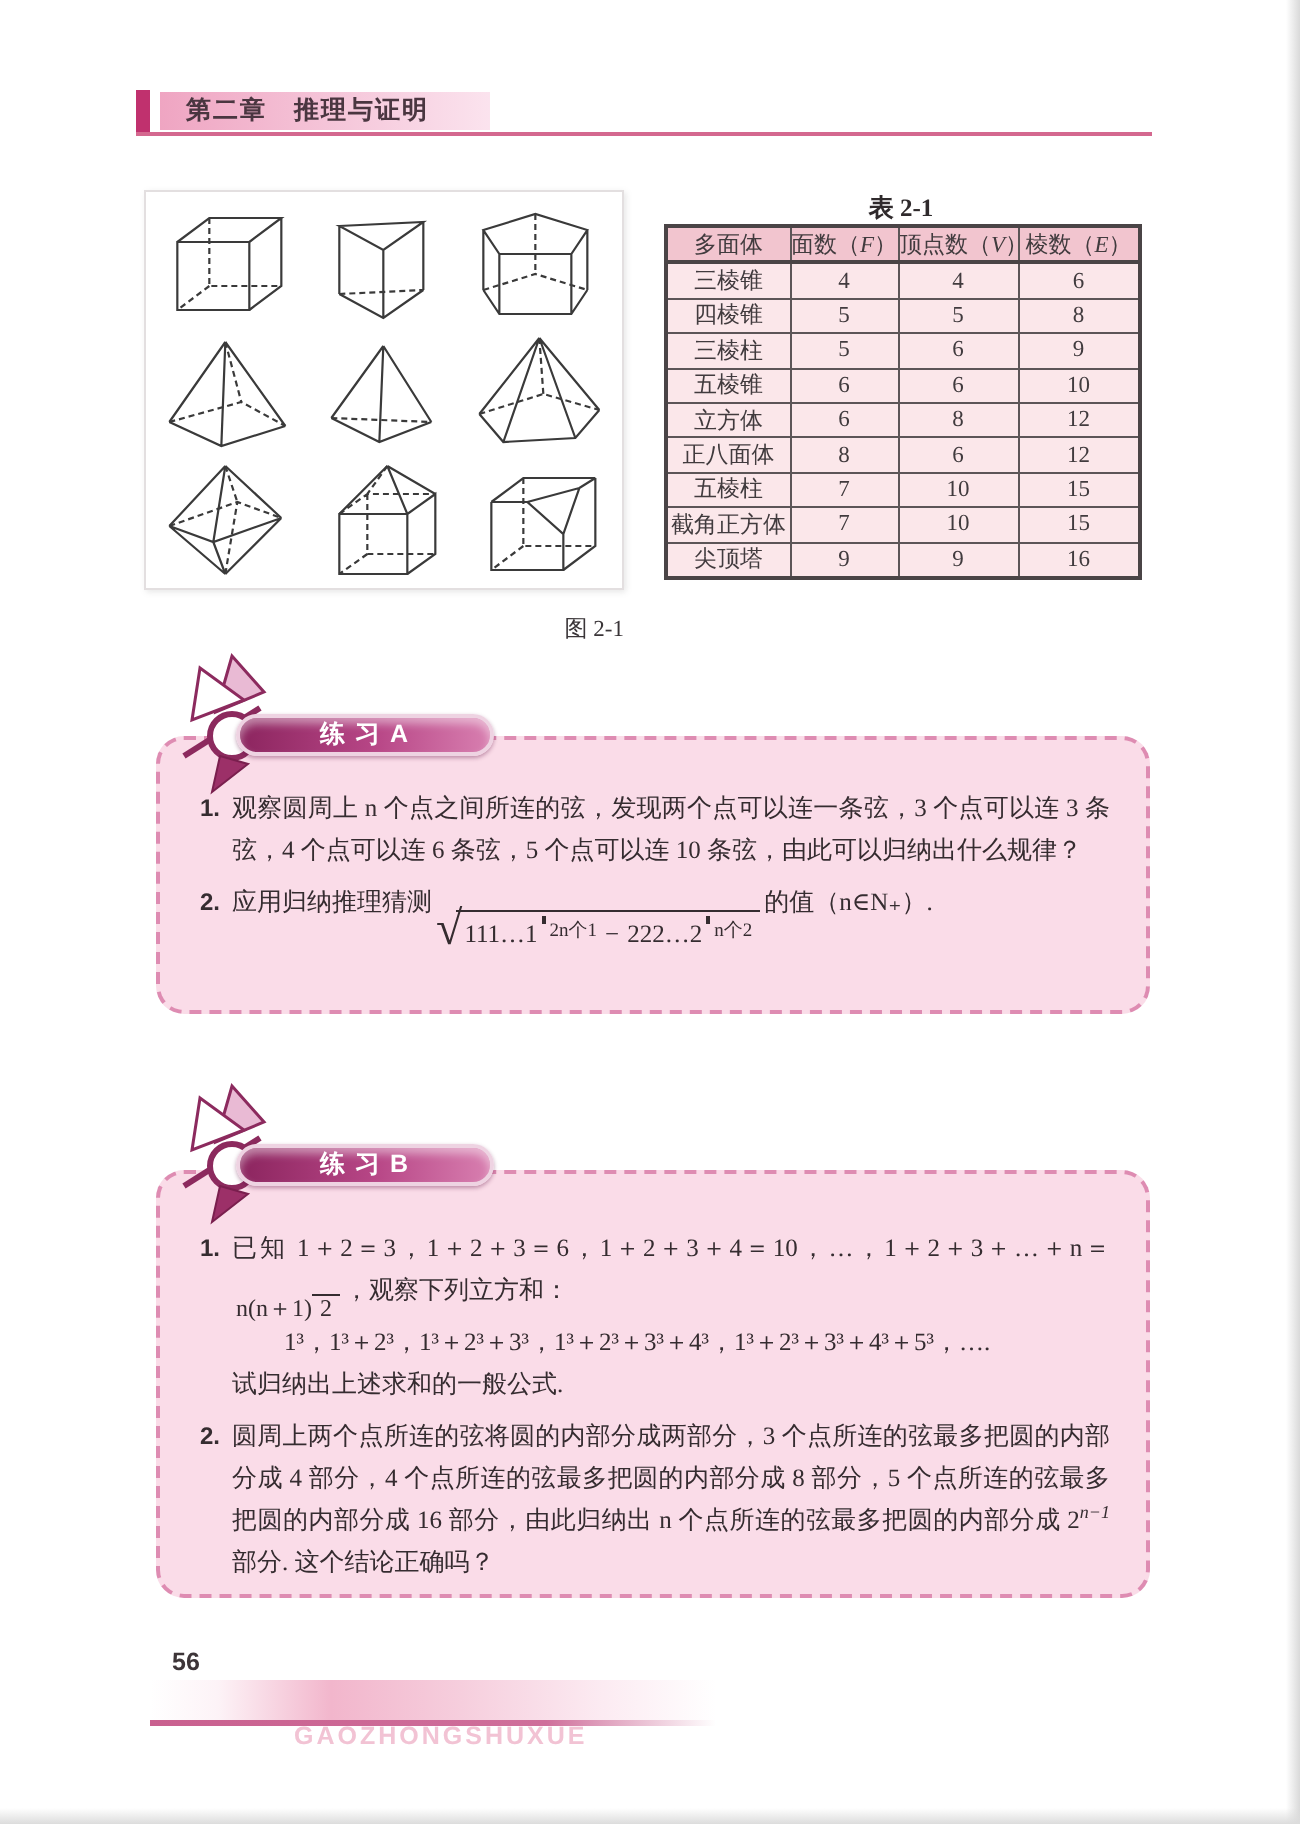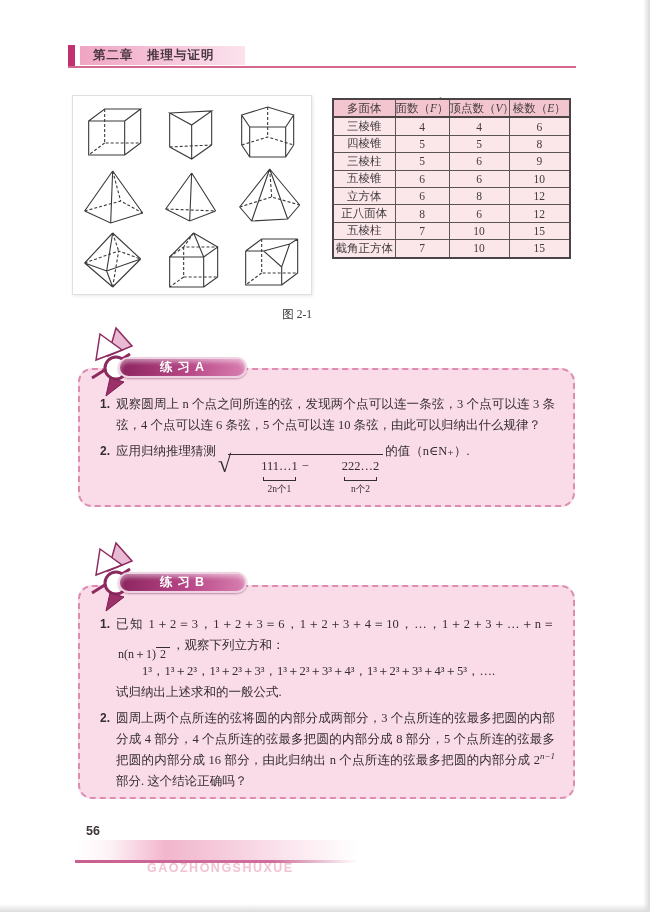--- a/index.html
+++ b/index.html
@@ -28,21 +28,21 @@
   .figure-panel{position:absolute;left:72px;top:95px;width:240px;height:200px;background:#fff;
         border:1px solid #e3dfe0;box-shadow:1px 1px 3px rgba(120,120,120,.18);
         display:grid;grid-template-columns:repeat(3,1fr);grid-template-rows:repeat(3,1fr);padding:3px;box-sizing:border-box;}
   .figure-panel svg{width:100%;height:100%;}
   .figure-caption{position:absolute;left:72px;top:307px;width:240px;text-align:right;
         font-size:11.5px;color:#3a3538;}
 
   
   .table-title{position:absolute;left:332px;top:96px;width:237px;text-align:center;
         font-size:12.5px;font-weight:bold;color:#2f2a2c;}
-  .data-table{position:absolute;left:332px;top:98px;width:237px;border-collapse:collapse;
+  .data-table{position:absolute;left:332px;top:112px;width:237px;border-collapse:collapse;
         font-size:11.5px;color:#413b3e;table-layout:fixed;border:2px solid var(--tborder);}
   .data-table th,.data-table td{border:1px solid #5c5557;text-align:center;padding:0;height:16.4px;
         font-weight:normal;overflow:hidden;white-space:nowrap;}
   .data-table th{background:var(--thead);border-bottom:2px solid var(--tborder);}
   .data-table td{background:var(--tbody);}
 
   
   .ex-box{position:absolute;left:78px;width:497px;background:var(--boxbg);
         border:2px dashed var(--boxdash);border-radius:14px;box-sizing:border-box;}
   #box-a{top:368px;height:139px;}
@@ -64,21 +64,21 @@
         color:#fff;font-family:"Liberation Sans",sans-serif;font-weight:bold;font-size:12.5px;letter-spacing:5px;padding-left:4px;box-sizing:border-box;}
   .badge svg{position:absolute;left:0;top:0;width:64px;height:72px;}
 
   
   .frac{display:inline-flex;flex-direction:row;align-items:center;vertical-align:-9px;
         line-height:1.1;margin:0 2px;font-size:12px;}
   .frac .den{border-top:1.2px solid var(--ink);padding:0 4px;}
   .sqrt{display:inline-flex;align-items:flex-start;vertical-align:-17px;margin:0 2px;}
   .sqrt .radsign{font-size:24px;line-height:20px;margin-right:-3px;}
   .sqrt .radicand{border-top:1.3px solid var(--ink);display:inline-flex;align-items:flex-start;padding:1px 4px 0 4px;}
-  .ubgroup{display:inline-flex;flex-direction:column;align-items:center;margin-left:29px;}
+  .ubgroup{display:inline-flex;flex-direction:row;align-items:center;}
   .ubgroup .brace{align-self:stretch;height:3px;border:1px solid var(--ink);border-top:none;margin:1px 2px 0 2px;}
   .ubgroup .lbl{font-size:9.5px;margin-top:1px;white-space:nowrap;}
   .minus{margin:0 4px;}
   sup.exp{font-size:9px;font-style:italic;}
   .cubes-line{padding-left:26px;}
 
   
   .foot-bar{position:absolute;left:75px;top:840px;width:283px;height:20px;
         background:linear-gradient(90deg,#ffffff 0%,#fdf3f7 12%,#f2b6cc 32%,#f6cedd 55%,#fcebf2 80%,#ffffff 100%);}
   .foot-num{position:absolute;left:86px;top:824px;font-size:12.5px;font-weight:bold;color:#3d3538;
@@ -196,20 +196,26 @@
           <td>五棱柱</td>
           <td>7</td>
           <td>10</td>
           <td>15</td>
         </tr>
         <tr>
           <td>截角正方体</td>
           <td>7</td>
           <td>10</td>
           <td>15</td>
+        </tr>
+        <tr>
+          <td>尖顶塔</td>
+          <td>9</td>
+          <td>9</td>
+          <td>16</td>
         </tr>
       </tbody>
   </table>
 
   <div class="badge" id="badge-a">
     <svg viewBox="0 0 64 72">
       <polygon points="30,2 46,20 22,30" fill="#e9bad4" stroke="#8c2a5e" stroke-width="1.5"></polygon>
       <polygon points="14,8 36,24 10,34" fill="#ffffff" stroke="#8c2a5e" stroke-width="1.5"></polygon>
       <line x1="44" y1="28" x2="6" y2="52" stroke="#8c2a5e" stroke-width="3"></line>
       <circle cx="30" cy="42" r="11" fill="#ffffff" stroke="#8c2a5e" stroke-width="3"></circle>

